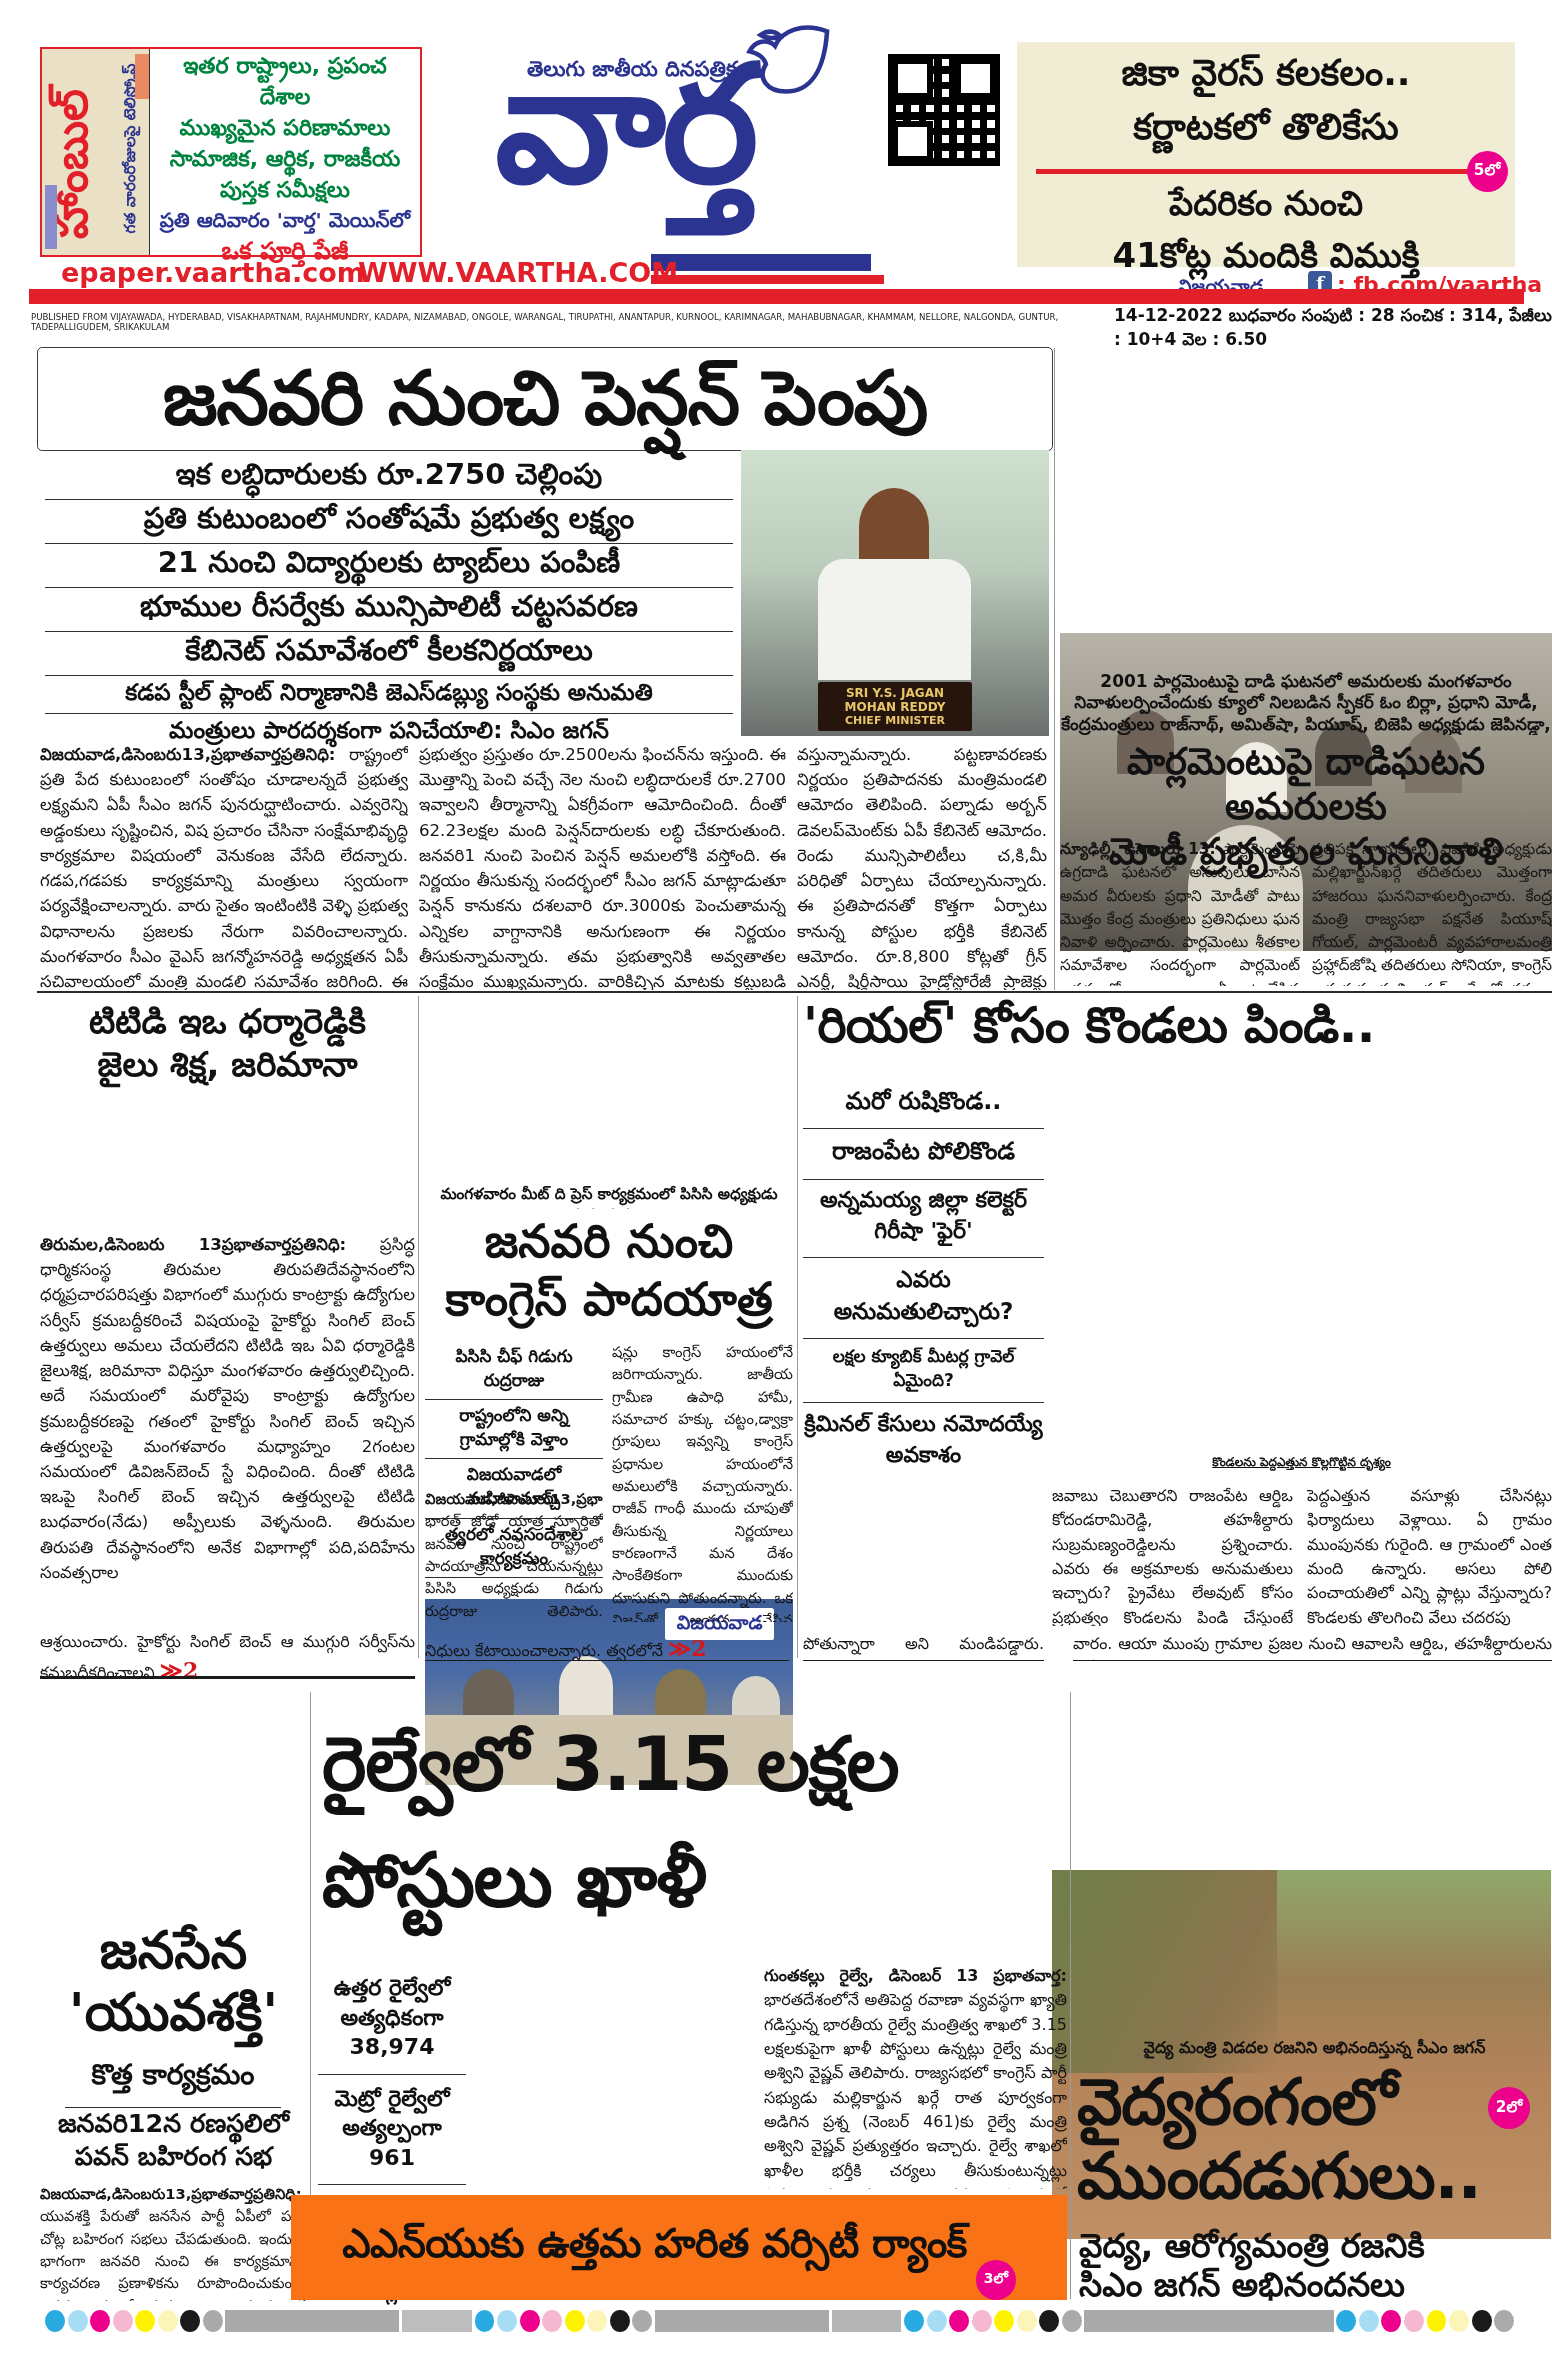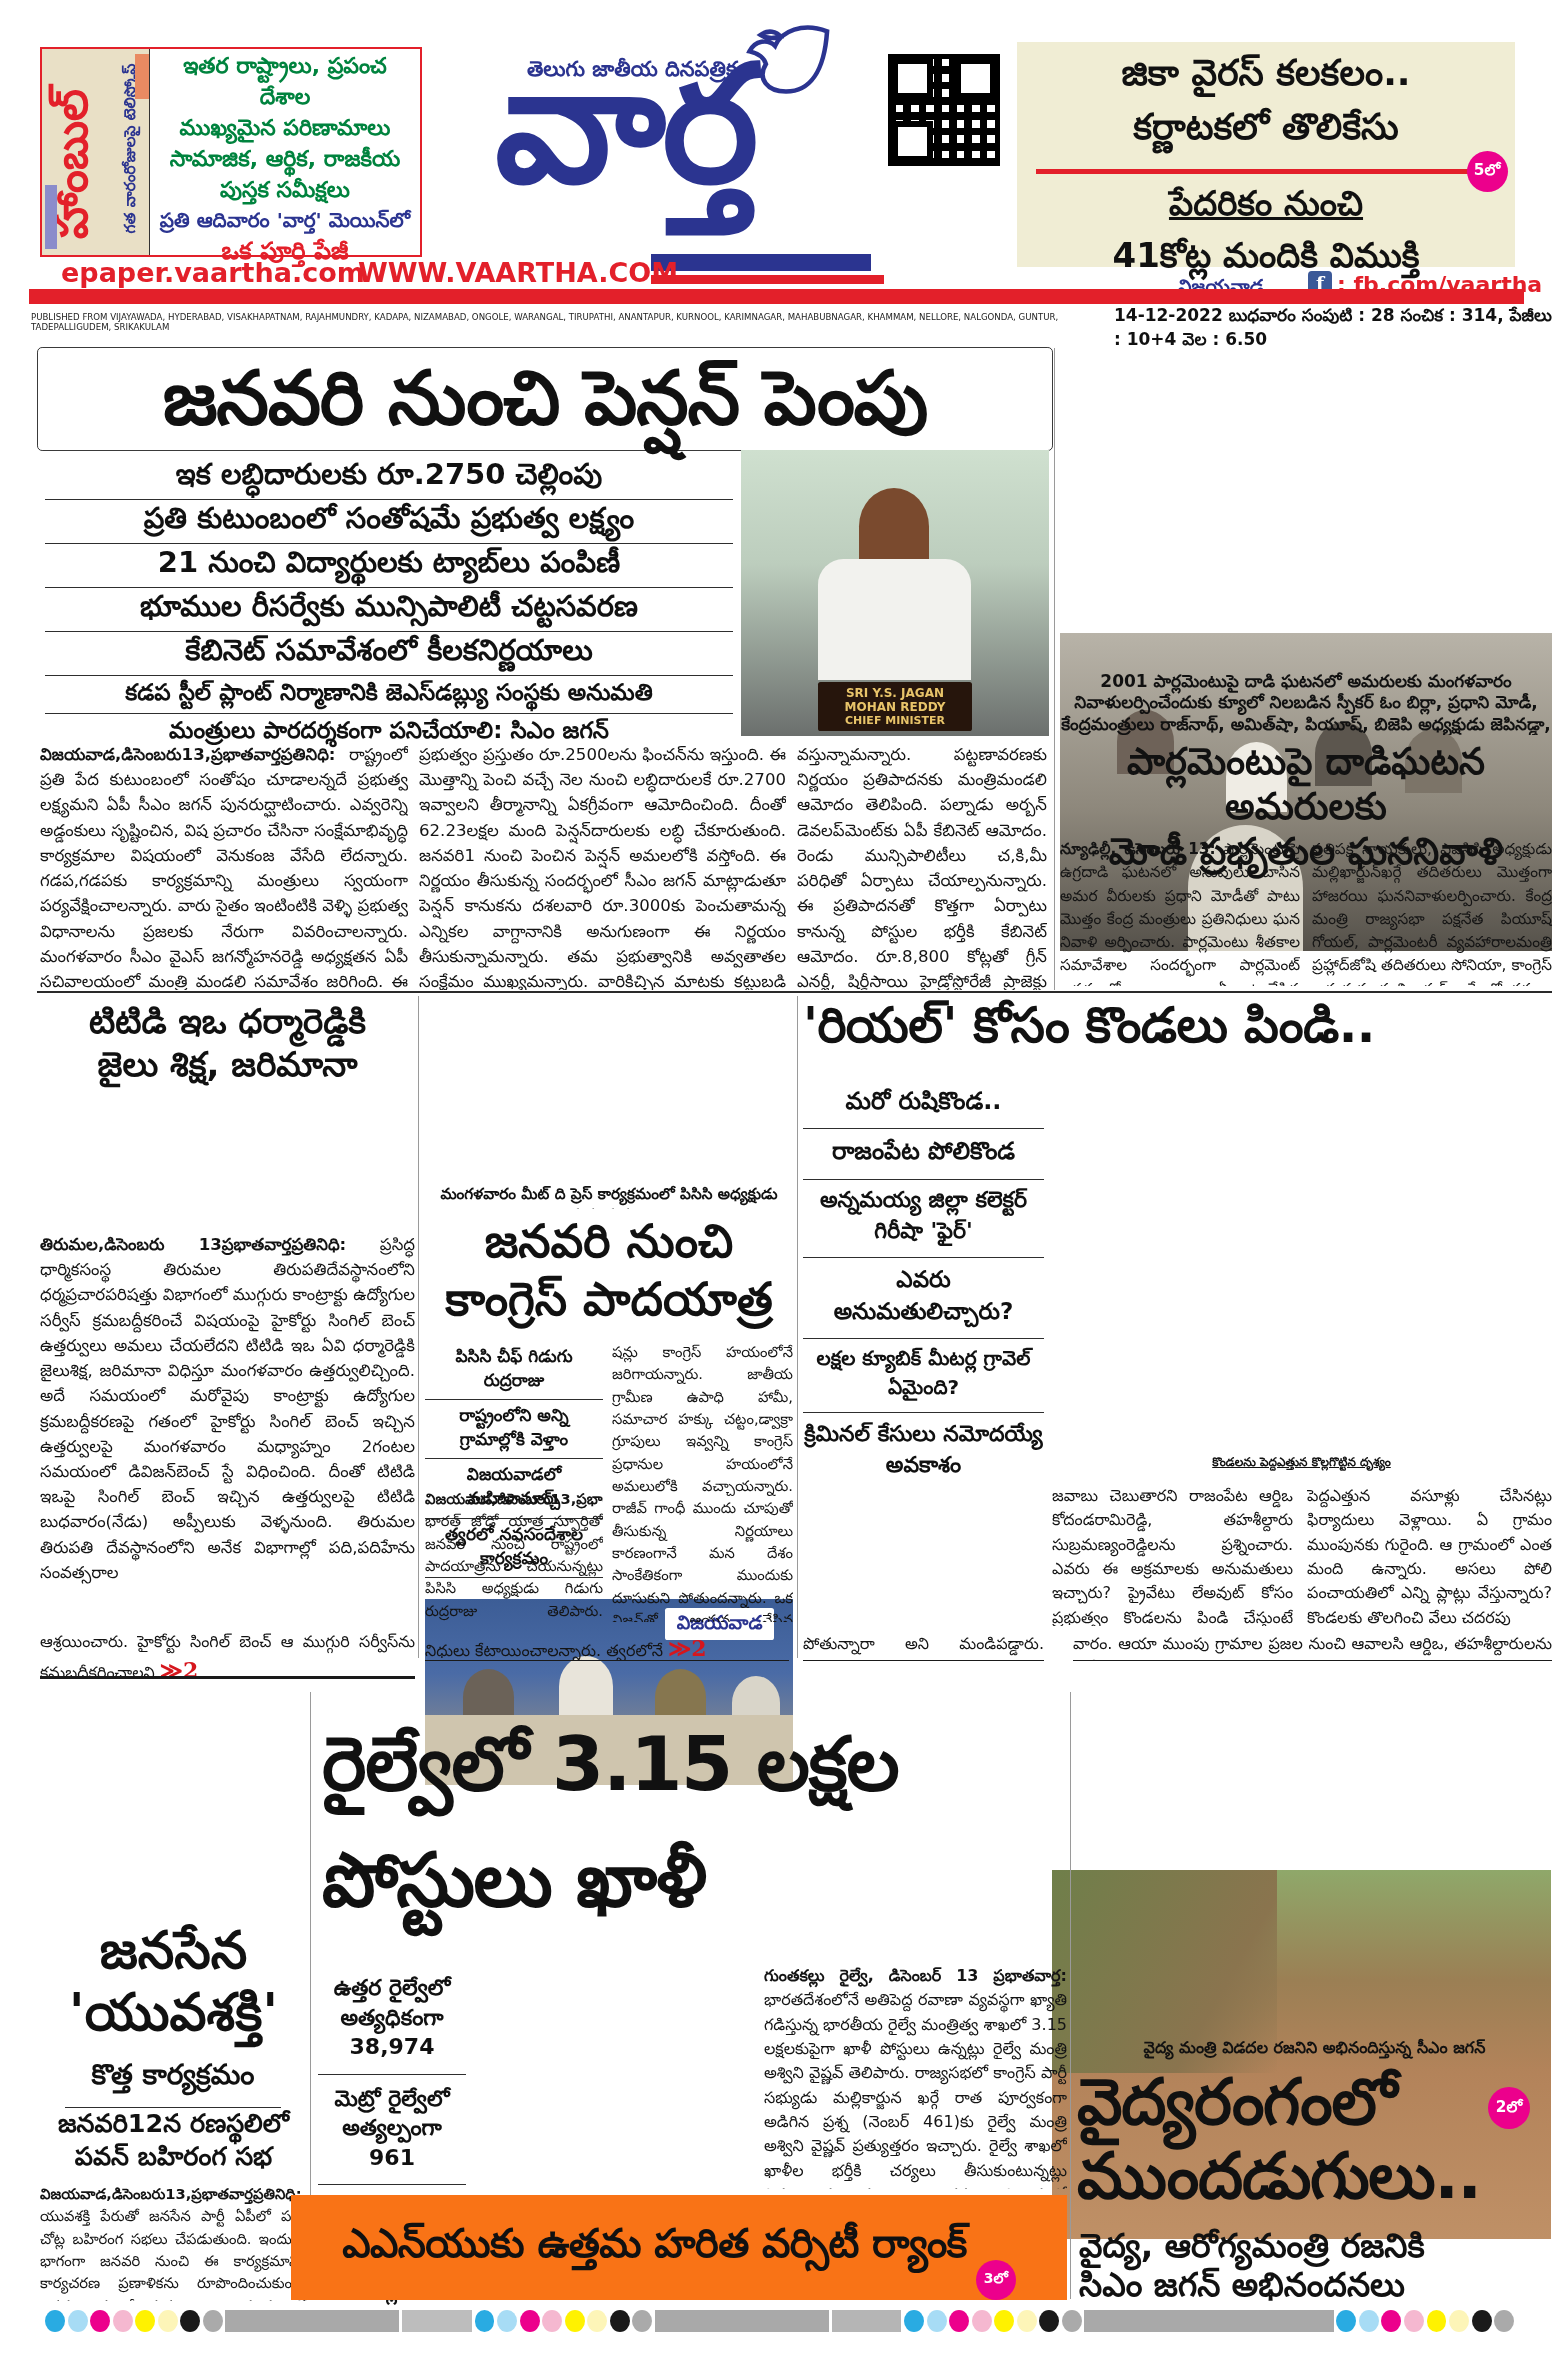--- a/index.html
+++ b/index.html
@@ -83,21 +83,21 @@
     <div class="eye" style="right:3.8px;top:3.8px;"></div>
     <div class="eye" style="left:3.8px;bottom:3.8px;"></div>
   </div>
 
   <div class="abs" style="left:1017px;top:42px;width:498px;height:225px;background:#f0edd4;padding:10.2px 19px;box-sizing:border-box;">
     <div class="b ctr" style="font-size:36px;">జికా వైరస్ కలకలం..</div>
     <div class="b ctr" style="font-size:36px;margin-top:3.8px;">కర్ణాటకలో తొలికేసు</div>
     <div style="position:relative;height:5.1px;background:#e3202a;margin:12.8px 0 9px 0;">
       <div class="badge" style="position:absolute;right:-11.5px;top:-18px;width:41px;height:41px;font-size:15.3px;">5లో</div>
     </div>
-    <div class="b ctr" style="font-size:34px;text-decoration:underline;">పేదరికం నుంచి</div>
+    <div class="b ctr" style="font-size:34px;">పేదరికం నుంచి</div>
     <div class="b ctr" style="font-size:34px;margin-top:3.8px;text-align:center;">41కోట్ల మందికి విముక్తి</div>
   </div>
 
   <div class="abs red b" style="left:61px;top:257px;font-size:27px;">epaper.vaartha.com</div>
   <div class="abs red b" style="left:358px;top:257px;font-size:27px;">WWW.VAARTHA.COM</div>
   <div class="abs blue b" style="left:1178px;top:275px;font-size:19px;">విజయవాడ</div>
   <div class="abs fb" style="left:1308px;top:271px;width:24px;height:24px;font-size:19px;">f</div>
   <div class="abs red b" style="left:1337px;top:272px;font-size:22px;">: fb.com/vaartha</div>
 
   <div class="abs" style="left:29px;top:289px;width:1495px;height:15.3px;background:#e3202a;"></div>
@@ -194,21 +194,21 @@
   <div class="abs body-text clip" style="left:612px;top:1341px;width:181px;height:281px;font-size:14.7px;">షన్లు కాంగ్రెస్ హయంలోనే జరిగాయన్నారు. జాతీయ గ్రామీణ ఉపాధి హామీ, సమాచార హక్కు చట్టం,డ్వాక్రా గ్రూపులు ఇవ్వన్ని కాంగ్రెస్ ప్రధానుల హయంలోనే అమలులోకి వచ్చాయన్నారు. రాజీవ్ గాంధీ ముందు చూపుతో తీసుకున్న నిర్ణయాలు కారణంగానే మన దేశం సాంకేతికంగా ముందుకు దూసుకుని పోతుందన్నారు. ఒక విజన్‌తో ఆయన వేసిన అడుగులు దేశాన్ని అంతర్జాతీయంగా ముందుకు నడిపాయన్నారు. దేశంలో సోనియా గాంధీ ప్రోత్సహంతో మాజీ ప్రధాని మన్మోహన్ సింగ్ అనేక సంస్కరణలు తెచ్చారన్నారు. దేశాన్ని అత్యంతశక్తివంతంగా తీర్చిదిద్దారన్నారు. ప్రధాని నరేంద్రమోడీ తన 8ఏళ్ళ పాలనలో చేసిందేమిలేదన్నారు. ప్రజా సమస్యలపై పీసీసీ నిరంతరం పోరాటం సాగిస్తోందన్నారు. పీసీసీ కార్యవర్గంలో యువతకు 50శాతం అవకాశం కల్పిస్తామన్నారు.</div>
 
   <div class="abs vrule" style="left:797px;top:996px;height:662px;"></div>
 
   <div class="abs b" style="left:803px;top:997px;width:748px;font-size:49px;letter-spacing:-0.6px;">'రియల్' కోసం కొండలు పిండి..</div>
   <div class="abs" style="left:803px;top:1079px;width:241px;">
     <div class="b ctr subhead-rule" style="font-size:24px;padding:7.7px 0;">మరో రుషికొండ..</div>
     <div class="b ctr subhead-rule" style="font-size:24px;padding:7.7px 0;">రాజంపేట పోలికొండ</div>
     <div class="b ctr subhead-rule" style="font-size:22px;padding:7.7px 0;">అన్నమయ్య జిల్లా కలెక్టర్ గిరీషా 'ఫైర్'</div>
     <div class="b ctr subhead-rule" style="font-size:23px;padding:7.7px 0;">ఎవరు అనుమతులిచ్చారు?</div>
-    <div class="b ctr subhead-rule" style="font-size:20px;padding:7.7px 0;">లక్షల క్యూబిక్ మీటర్ల గ్రావెల్ ఏమైంది?</div>
+    <div class="b ctr subhead-rule" style="font-size:17px;padding:7.7px 0;">లక్షల క్యూబిక్ మీటర్ల గ్రావెల్ ఏమైంది?</div>
     <div class="b ctr" style="font-size:22px;padding:7.7px 0;">క్రిమినల్ కేసులు నమోదయ్యే అవకాశం</div>
   </div>
   <div class="abs photo" style="left:1052px;top:1080px;width:499px;height:369px;background:linear-gradient(180deg,#8fa86a 0%,#9b7f54 30%,#b3835a 55%,#bf9066 100%);">
     <div class="abs" style="left:0;top:0;width:45%;height:55%;background:linear-gradient(120deg,#6f7f4a 0%,#8a744e 70%,transparent 100%);"></div>
   </div>
   <div class="abs b ctr" style="left:1052px;top:1455px;width:499px;font-size:12px;text-decoration:underline;">కొండలను పెద్దఎత్తున కొల్లగొట్టిన దృశ్యం</div>
   <div class="abs body-text clip" style="left:1052px;top:1484px;width:241px;height:142px;font-size:16px;">జవాబు చెబుతారని రాజంపేట ఆర్డిఒ కోదండరామిరెడ్డి, తహశీల్దారు సుబ్రమణ్యంరెడ్డిలను ప్రశ్నించారు. ఎవరు ఈ అక్రమాలకు అనుమతులు ఇచ్చారు? ప్రైవేటు లేఅవుట్ కోసం ప్రభుత్వం కొండలను పిండి చేస్తుంటే మీరేమి చేస్తున్నారు?</div>
   <div class="abs body-text clip" style="left:1307px;top:1484px;width:245px;height:142px;font-size:16px;">పెద్దఎత్తున వసూళ్లు చేసినట్లు ఫిర్యాదులు వెళ్లాయి. ఏ గ్రామం ముంపునకు గురైంది. ఆ గ్రామంలో ఎంత మంది ఉన్నారు. అసలు పోలి పంచాయతిలో ఎన్ని ప్లాట్లు వేస్తున్నారు? కొండలకు తొలగించి వేలు చదరపు</div>
 
   <div class="abs body-text clip" style="left:40px;top:1630px;width:375px;height:46px;font-size:16px;border-bottom:3.8px solid #1a1a1a;">

